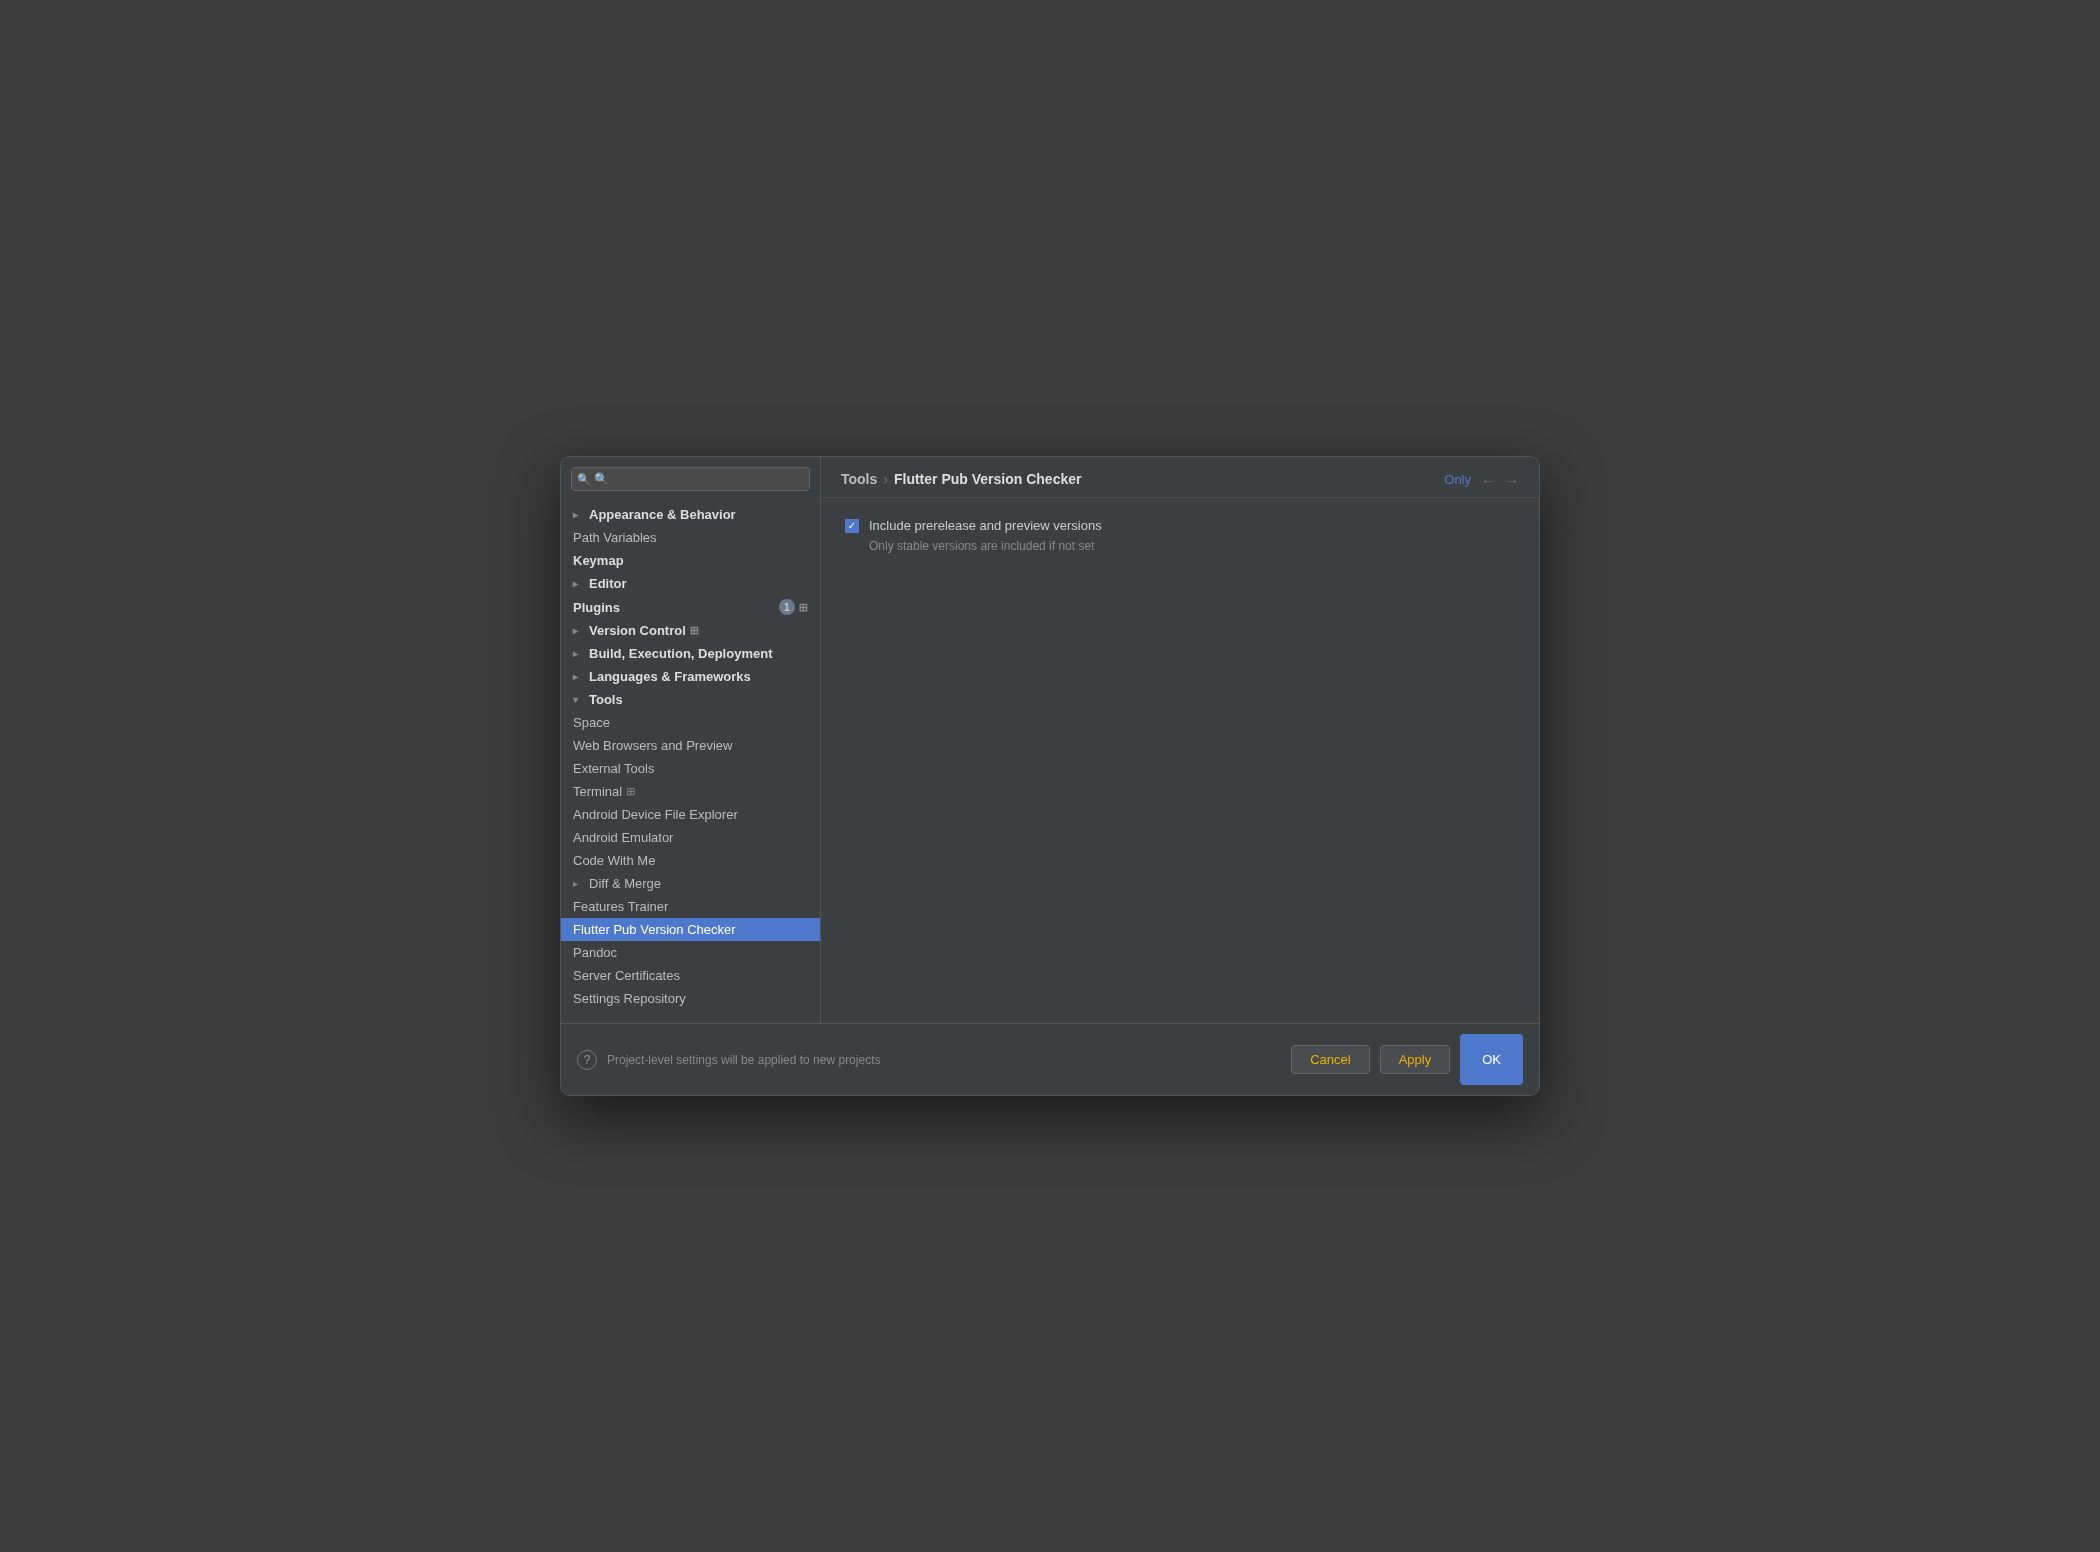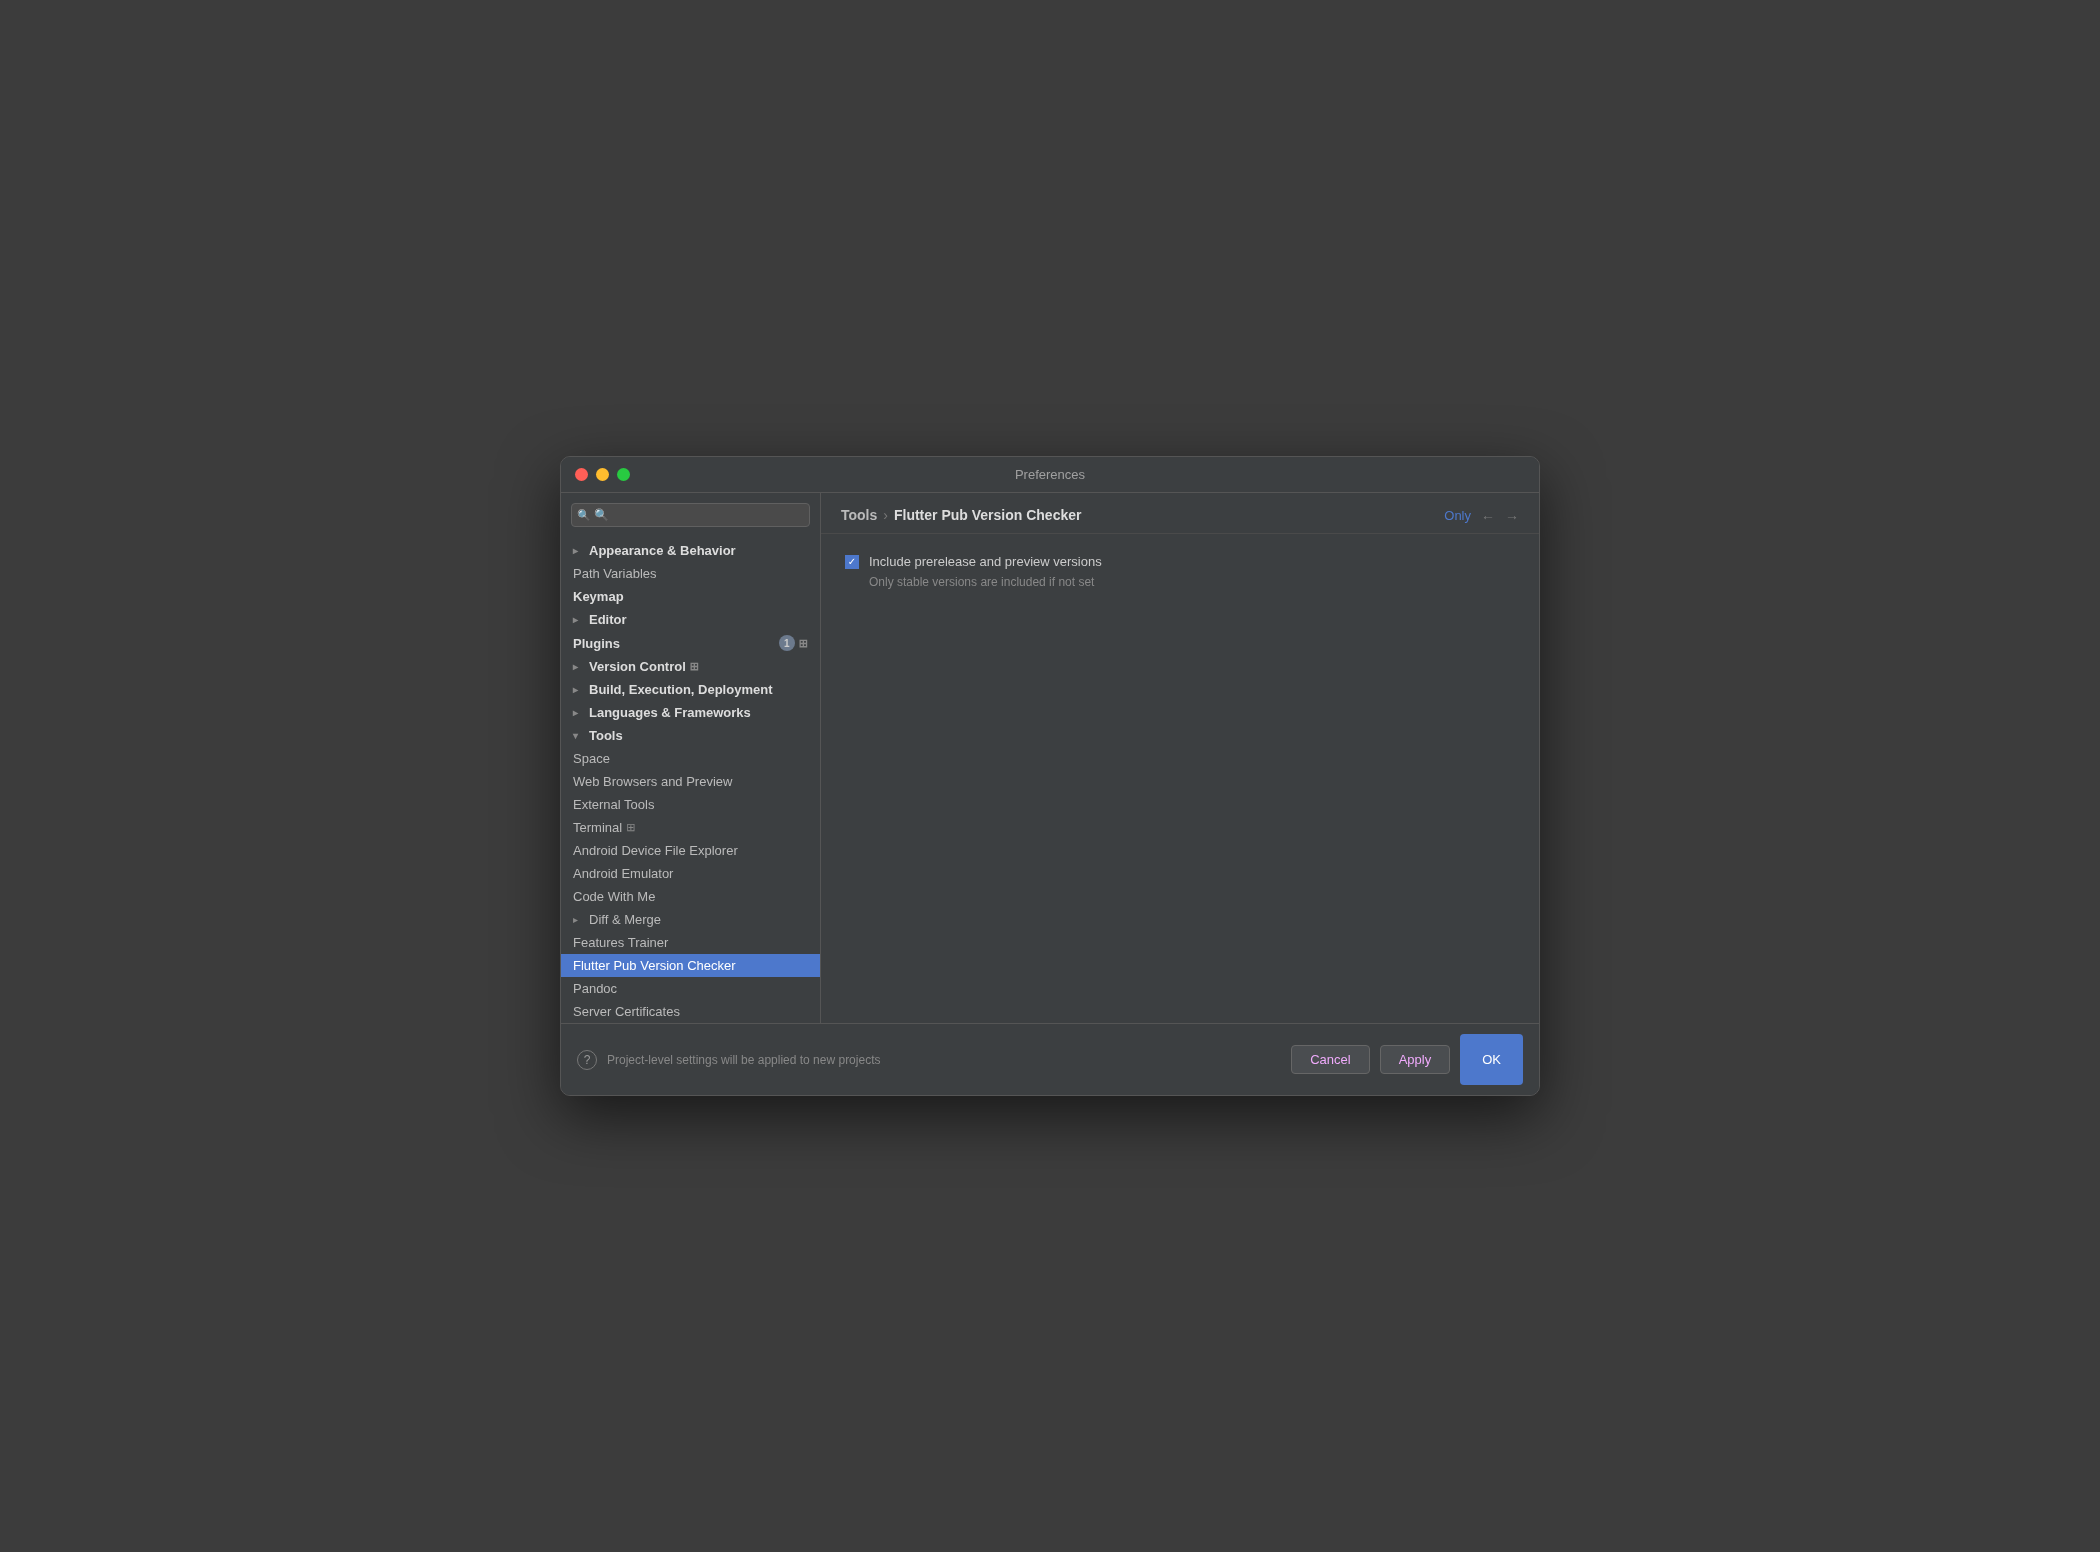--- a/index.html
+++ b/index.html
@@ -266,21 +266,21 @@
       background: none;
       flex-shrink: 0;
     }
     .status-text {
       color: #888;
       font-size: 12px;
       flex: 1;
     }
     .btn-cancel, .btn-apply {
       background: #4a4d50;
-      color: #f0abfc;
+      color: #eab308;
       border: 1px solid #666;
       border-radius: 4px;
       padding: 6px 18px;
       font-size: 13px;
       cursor: pointer;
     }
     .btn-ok {
       background: #4d78cc;
       color: #fff;
       border: none;
@@ -289,28 +289,20 @@
       font-size: 13px;
       cursor: pointer;
       font-weight: 500;
     }
   </style>
 </head>
 <body>
 
 <div class="window">
 
-  <div class="title-bar">
-    <div class="window-controls">
-      <button class="win-btn close"></button>
-      <button class="win-btn minimize"></button>
-      <button class="win-btn maximize"></button>
-    </div>
-    <span class="title-text">Preferences</span>
-  </div>
 
   <div class="main-layout">
 
     <div class="sidebar">
       <div class="search-box">
         <div class="search-wrapper">
           <span class="search-icon-wrap">🔍</span>
           <input class="search-input" type="text" placeholder="🔍" style="">
         </div>
       </div>

